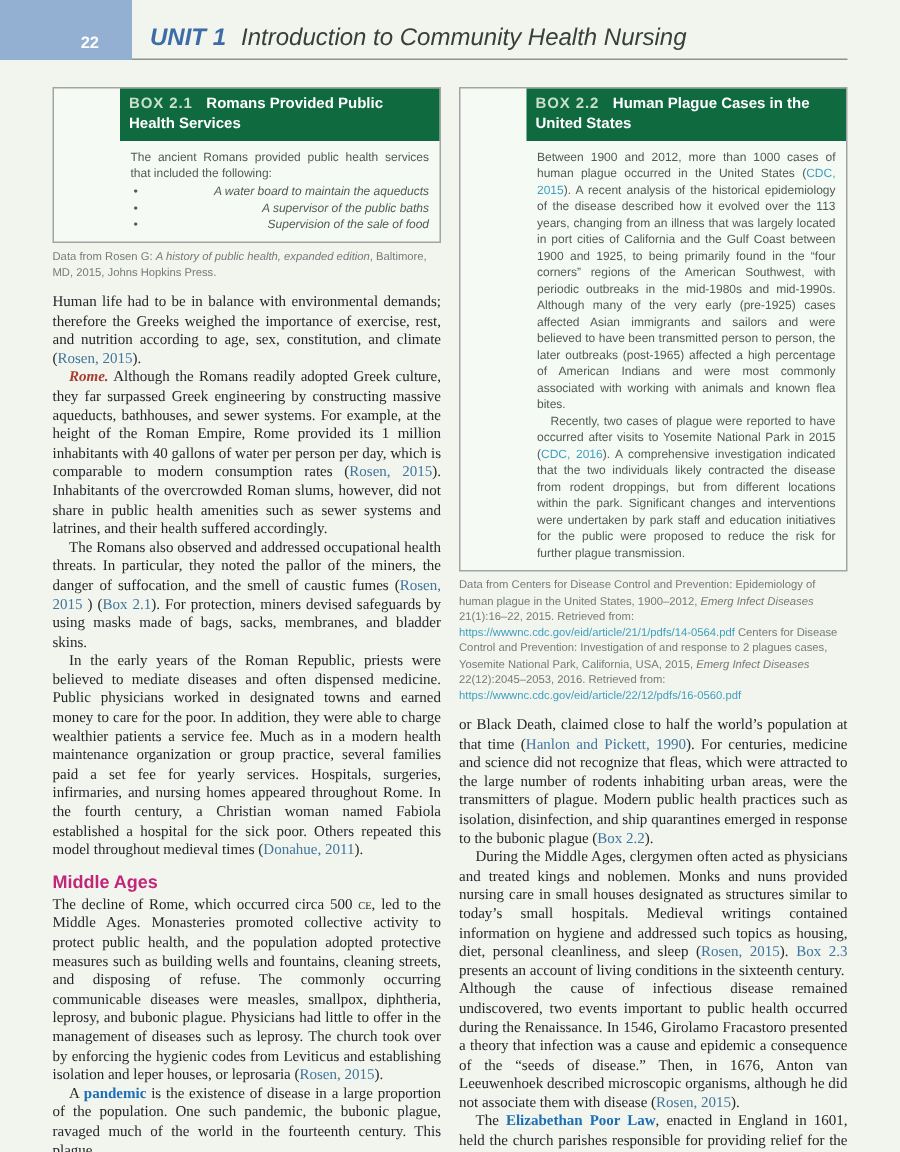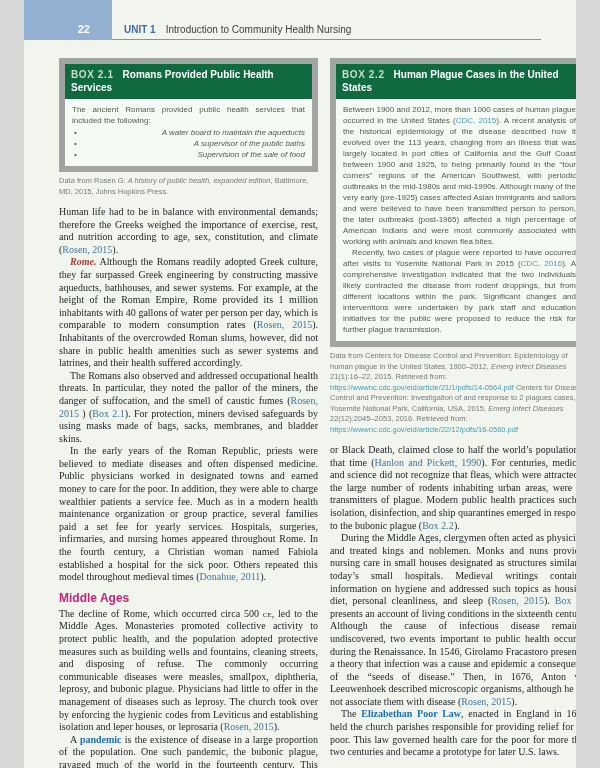--- a/index.html
+++ b/index.html
@@ -1,42 +1,43 @@
 <!DOCTYPE html>
 <html><head>
 <meta charset="utf-8">
 <style>
   * { margin:0; padding:0; box-sizing:border-box; }
   html,body { background:#d8d8d8; }
   .page {
-    width:552px; height:768px; margin:0 auto; position:relative;
+    width:600px; height:768px; margin:0 auto; position:relative;
     background:#f1f5ee; overflow:hidden;
     font-family:"Liberation Serif", serif; color:#24272a;
   }
   
   .hdr { position:relative; height:40px; }
   .pagenum-box {
     position:absolute; left:0; top:0; width:88px; height:40px;
     background:#93afd2; color:#fdfdfd;
     display:flex; align-items:flex-end; justify-content:flex-end;
     padding:0 22px 5px 0;
     font-family:"Liberation Sans", sans-serif; font-weight:bold; font-size:11px;
   }
   .hdr-line {
     position:absolute; left:100px; bottom:5px; right:35px;
-    font-family:"Liberation Sans", sans-serif; font-size:10px; color:#3a3f3a;
+    font-family:"Liberation Sans", sans-serif; font-size:16px; color:#3a3f3a;
     white-space:nowrap;
+    font-style:italic;
   }
   .unit-label { color:#3e6ca8; font-weight:bold; margin-right:10px; }
   .hdr-rule { position:absolute; left:88px; right:35px; bottom:0; height:0; border-bottom:1.5px solid #8f9490; }
   
   .columns { display:flex; gap:12px; padding:18px 35px 0 35px; }
   .col { width:259px; flex:none; }
   
-  .gbox { border:6px solid #a3a3a3; background:#f6faf4; }
+  .gbox { border:1px solid #a3a3a3; background:#f6faf4;padding-left:44px; }
   .gbox-header {
     background:#0f6a40; color:#ffffff; padding:4px 6px 5px 6px;
     font-family:"Liberation Sans", sans-serif; font-weight:bold;
     font-size:10px; line-height:13px;
   }
   .gbox-label { color:#c9dfca; letter-spacing:0.6px; margin-right:9px; }
   .gbox-body {
     padding:5px 7px 6px 7px;
     font-family:"Liberation Sans", sans-serif; font-size:8px; line-height:11px;
     color:#4f5a53; text-align:justify;

